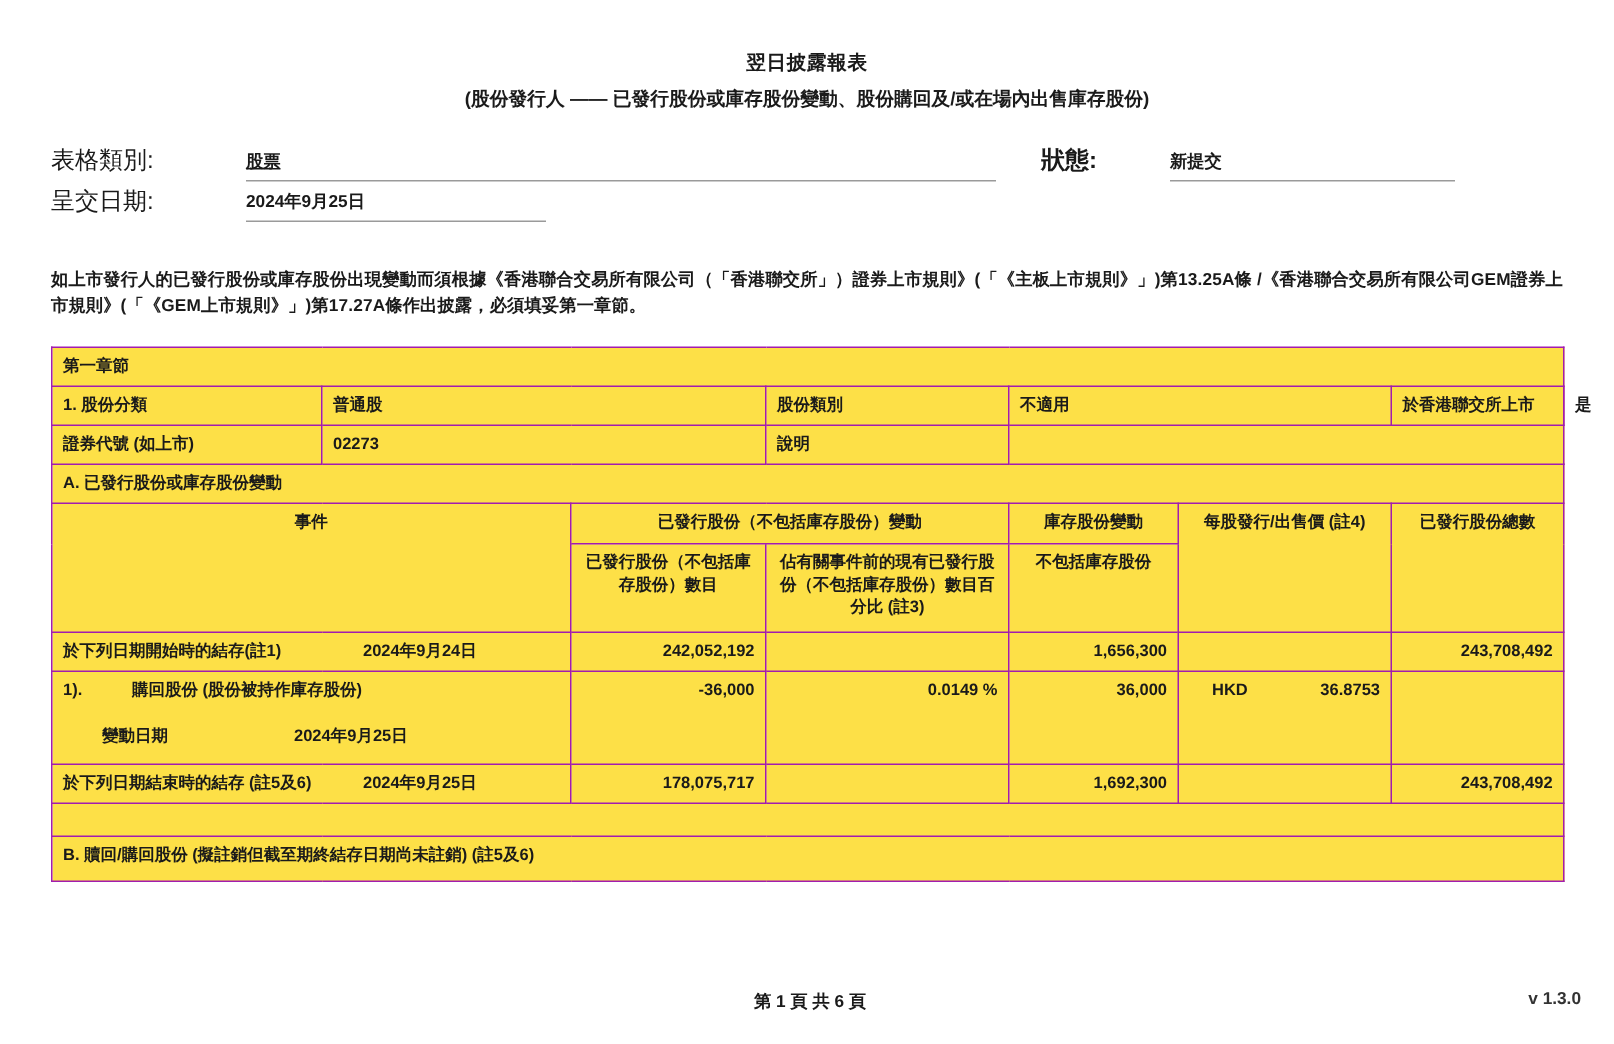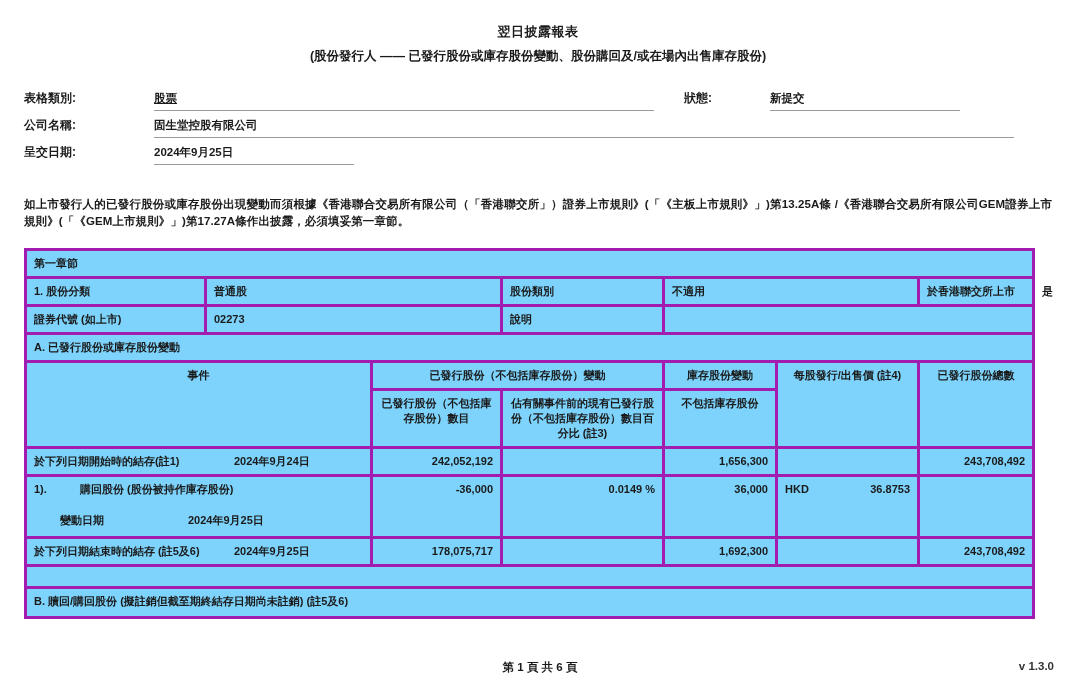--- a/index.html
+++ b/index.html
@@ -12,21 +12,21 @@
     font-family: "Liberation Sans", "DejaVu Sans", sans-serif;
     color: #1a1a1a;
     position: relative;
     overflow: hidden;
   }
 
   .page {
     position: relative;
     width: 1076px;
     height: 696px;
-    padding: 2px;
+    padding: 12px;
   }
 
   
   .title-block {
     text-align: center;
     padding-top: 20px;
   }
   .doc-title {
     font-size: 13px;
     font-weight: bold;
@@ -44,22 +44,22 @@
   .header-fields {
     margin-top: 22px;
     padding: 0 22px 0 22px;
   }
   .field-row {
     display: flex;
     align-items: flex-start;
     height: 27px;
   }
   .f-label {
-    font-size: 12px;
-    font-weight: bold;
+    font-size: 16px;
+    font-weight: normal;
     width: 130px;
     flex: 0 0 130px;
     line-height: 16px;
     padding-top: 1px;
   }
   .f-value-wrap {
     position: relative;
     padding-top: 1px;
   }
   .f-value {
@@ -76,21 +76,21 @@
   .row-wrap { display: flex; width: 100%; }
   .col-left { width: 660px; flex: 0 0 660px; }
   .col-right { flex: 1 1 auto; display: flex; }
 
   .w-form  { width: 500px; text-decoration: underline; }
   .w-comp  { width: 860px; }
   .w-date  { width: 200px; }
   .w-state { width: 190px; }
 
   .r-label {
-    font-size: 12px;
+    font-size: 16px;
     font-weight: bold;
     width: 86px;
     flex: 0 0 86px;
     line-height: 16px;
     padding-top: 1px;
   }
 
   
   .legal-para {
     margin: 26px 22px 0 22px;
@@ -103,26 +103,26 @@
 
   
   table.doc {
     border-collapse: collapse;
     table-layout: fixed;
     margin: 18px 22px 0 22px;
     width: 1008px;
     font-size: 11px;
   }
   table.doc td {
-    border: 3px solid #a21caf;
+    border: 1px solid #a21caf;
     padding: 5px 7px;
     vertical-align: top;
     font-weight: bold;
     line-height: 15px;
-    background: #7dd3fc;
+    background: #fde047;
   }
   td.hdr-center {
     text-align: center;
     vertical-align: middle;
     font-weight: bold;
   }
   td.num {
     text-align: right;
     vertical-align: top;
     font-weight: bold;
@@ -139,21 +139,21 @@
 
   .subrow {
     display: flex;
     padding-left: 26px;
     align-items: flex-end;
   }
   .subrow .sr-a { flex: 0 0 128px; }
 
   .idx { font-weight: bold; }
 
-  .hkd-wrap { display: flex; justify-content: space-between; }
+  .hkd-wrap { display: flex; justify-content: space-between; margin-left: 15px; }
 
   
   .footer {
     position: absolute;
     left: 0; right: 0;
     bottom: 16px;
     height: 20px;
   }
   .footer-inner {
     position: relative;
@@ -201,29 +201,20 @@
         <div class="field-row">
           <div class="r-label">狀態:</div>
           <div class="f-value-wrap w-state">
             <div class="f-value">新提交</div>
             <div class="f-rule"></div>
           </div>
         </div>
       </div>
     </div>
 
-    <div class="row-wrap">
-      <div class="field-row" style="width:100%">
-        <div class="f-label">公司名稱:</div>
-        <div class="f-value-wrap w-comp">
-          <div class="f-value">固生堂控股有限公司</div>
-          <div class="f-rule"></div>
-        </div>
-      </div>
-    </div>
 
     <div class="row-wrap">
       <div class="field-row" style="width:100%">
         <div class="f-label">呈交日期:</div>
         <div class="f-value-wrap w-date">
           <div class="f-value">2024年9月25日</div>
           <div class="f-rule"></div>
         </div>
       </div>
     </div>

